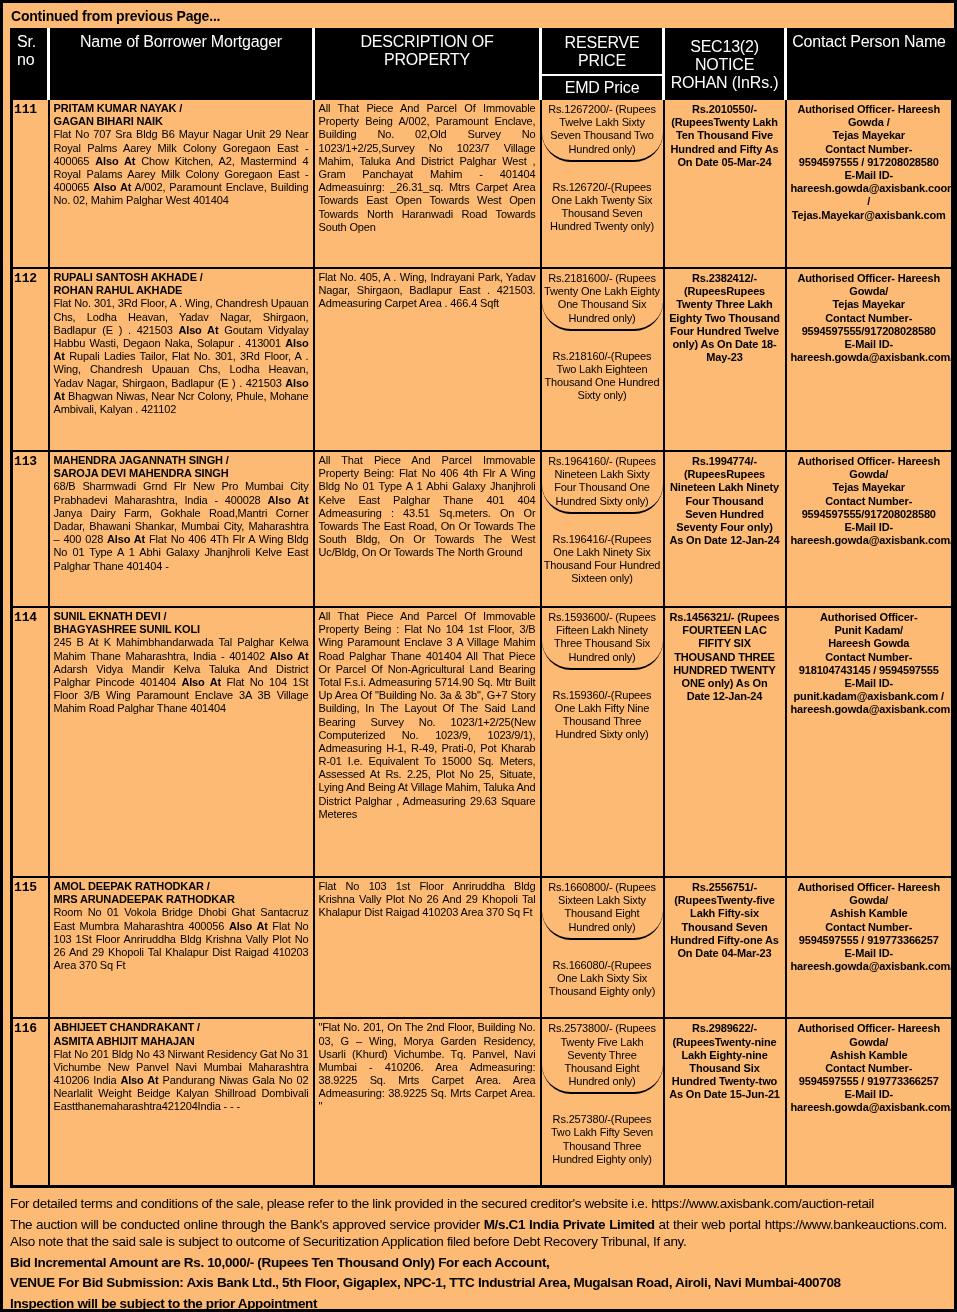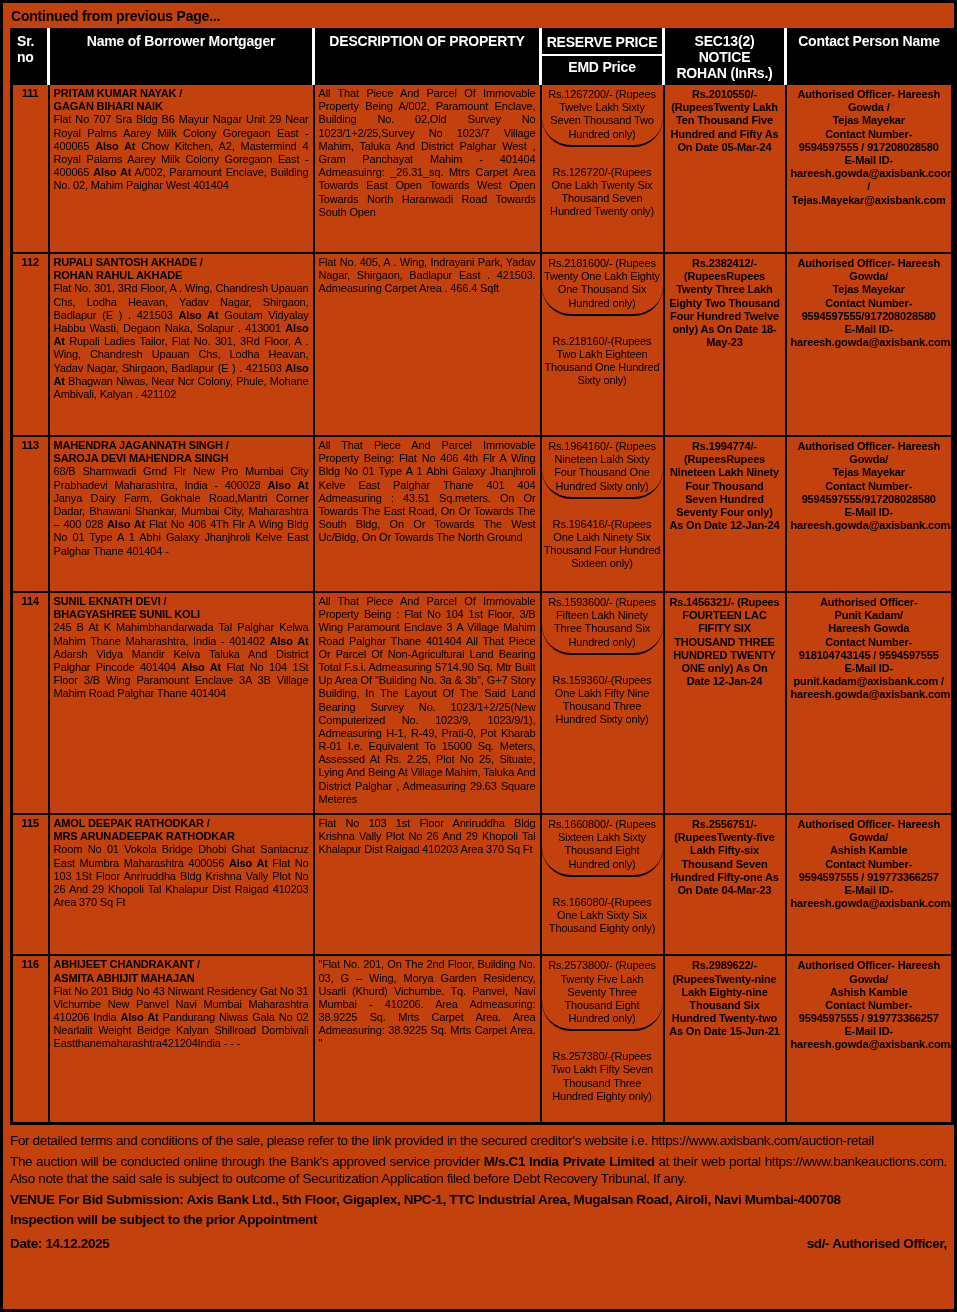--- a/index.html
+++ b/index.html
@@ -1,32 +1,32 @@
 <!DOCTYPE html>
 <html><head>
 <meta charset="utf-8">
 <style>
   html,body{margin:0;padding:0;background:#e8e8e8;}
-  .page{width:957px;height:1312px;box-sizing:border-box;background:#c2410c;color:#000;
+  .page{width:957px;height:1312px;box-sizing:border-box;background:#fdba74;color:#000;
         border:3px solid #000;padding:5px 7px 4px 7px;overflow:hidden;
         font-family:"Liberation Sans",sans-serif;}
   .continued{font-weight:bold;font-size:14px;letter-spacing:-0.2px;margin:0 0 4px 1px;}
   table{width:941px;border-collapse:collapse;table-layout:fixed;border:3px solid #000;}
-  th{background:#000;color:#fff;font-size:14px;font-weight:bold;letter-spacing:-0.2px;
+  th{background:#000;color:#fff;font-size:16px;font-weight:normal;letter-spacing:-0.2px;
      border-left:3px solid #fff;vertical-align:top;padding:2px 2px;text-align:center;}
   th:first-child{border-left:none;text-align:left;padding-left:4px;}
   th.h-not{vertical-align:middle;margin-top:12px;}
   th.h-res{padding:0;vertical-align:top;}
   .h-res-top{padding:3px 2px 4px 2px;border-bottom:2px solid #fff;}
   .h-res-bot{padding:3px 2px 1px 2px;}
   td{border:2px solid #000;vertical-align:top;font-size:11px;line-height:1.2;
      letter-spacing:-0.15px;padding:2px 4px;}
   .row-111{height:169px}.row-112{height:183px}.row-113{height:156px}
-  .row-114{height:222px}.row-115{height:120px}.row-116{height:150px}
-  .c-sr{font-weight:bold;text-align:center;padding:2px 1px;font-size:11px;}
+  .row-114{height:270px}.row-115{height:120px}.row-116{height:150px}
+  .c-sr{font-weight:bold;padding:2px 1px;font-size:13px;font-family:Liberation Mono, monospace;}
   .c-name{text-align:justify;}
   .names{font-weight:bold;text-align:left;}
   .address{text-align:justify;}
   .address .b{font-weight:bold;}
   .c-desc{text-align:justify;}
   .c-res{padding:0;text-align:center;}
   .res-box{border-bottom:2px solid #000;padding:3px 2px 4px 2px;border-radius:29px;}
   .emd-box{padding:19px 2px;}
   .c-not{font-weight:bold;text-align:center;padding-top:3px;}
   .c-con{font-weight:bold;text-align:center;white-space:pre-line;padding-top:3px;}
@@ -200,20 +200,21 @@
 Contact Number-
 9594597555 / 919773366257
 E-Mail ID- hareesh.gowda@axisbank.com/Ashish.Kamble@axisbank.com</td>
         </tr>
       </tbody>
   </table>
 
   <div class="footer">
       <div class="fp"><span>For detailed terms and conditions of the sale, please refer to the link provided in the secured creditor's website i.e. https://www.axisbank.com/auction-retail</span></div>
       <div class="fp just"><span>The auction will be conducted online through the Bank's approved service provider </span><span class="b">M/s.C1 India Private Limited</span><span> at their web portal https://www.bankeauctions.com. Also note that the said sale is subject to outcome of Securitization Application filed before Debt Recovery Tribunal, If any.</span></div>
+      <div class="fp"><span class="b">Bid Incremental Amount are Rs. 10,000/- (Rupees Ten Thousand Only) For each Account,</span></div>
       <div class="fp"><span class="b">VENUE For Bid Submission: Axis Bank Ltd., 5th Floor, Gigaplex, NPC-1, TTC Industrial Area, Mugalsan Road, Airoli, Navi Mumbai-400708</span></div>
       <div class="fp"><span class="b">Inspection will be subject to the prior Appointment</span></div>
     </div>
 
   <div class="sign">
     <div class="col">
       <div>Date: 14.12.2025</div>
 
     </div>
     <div class="col right">

